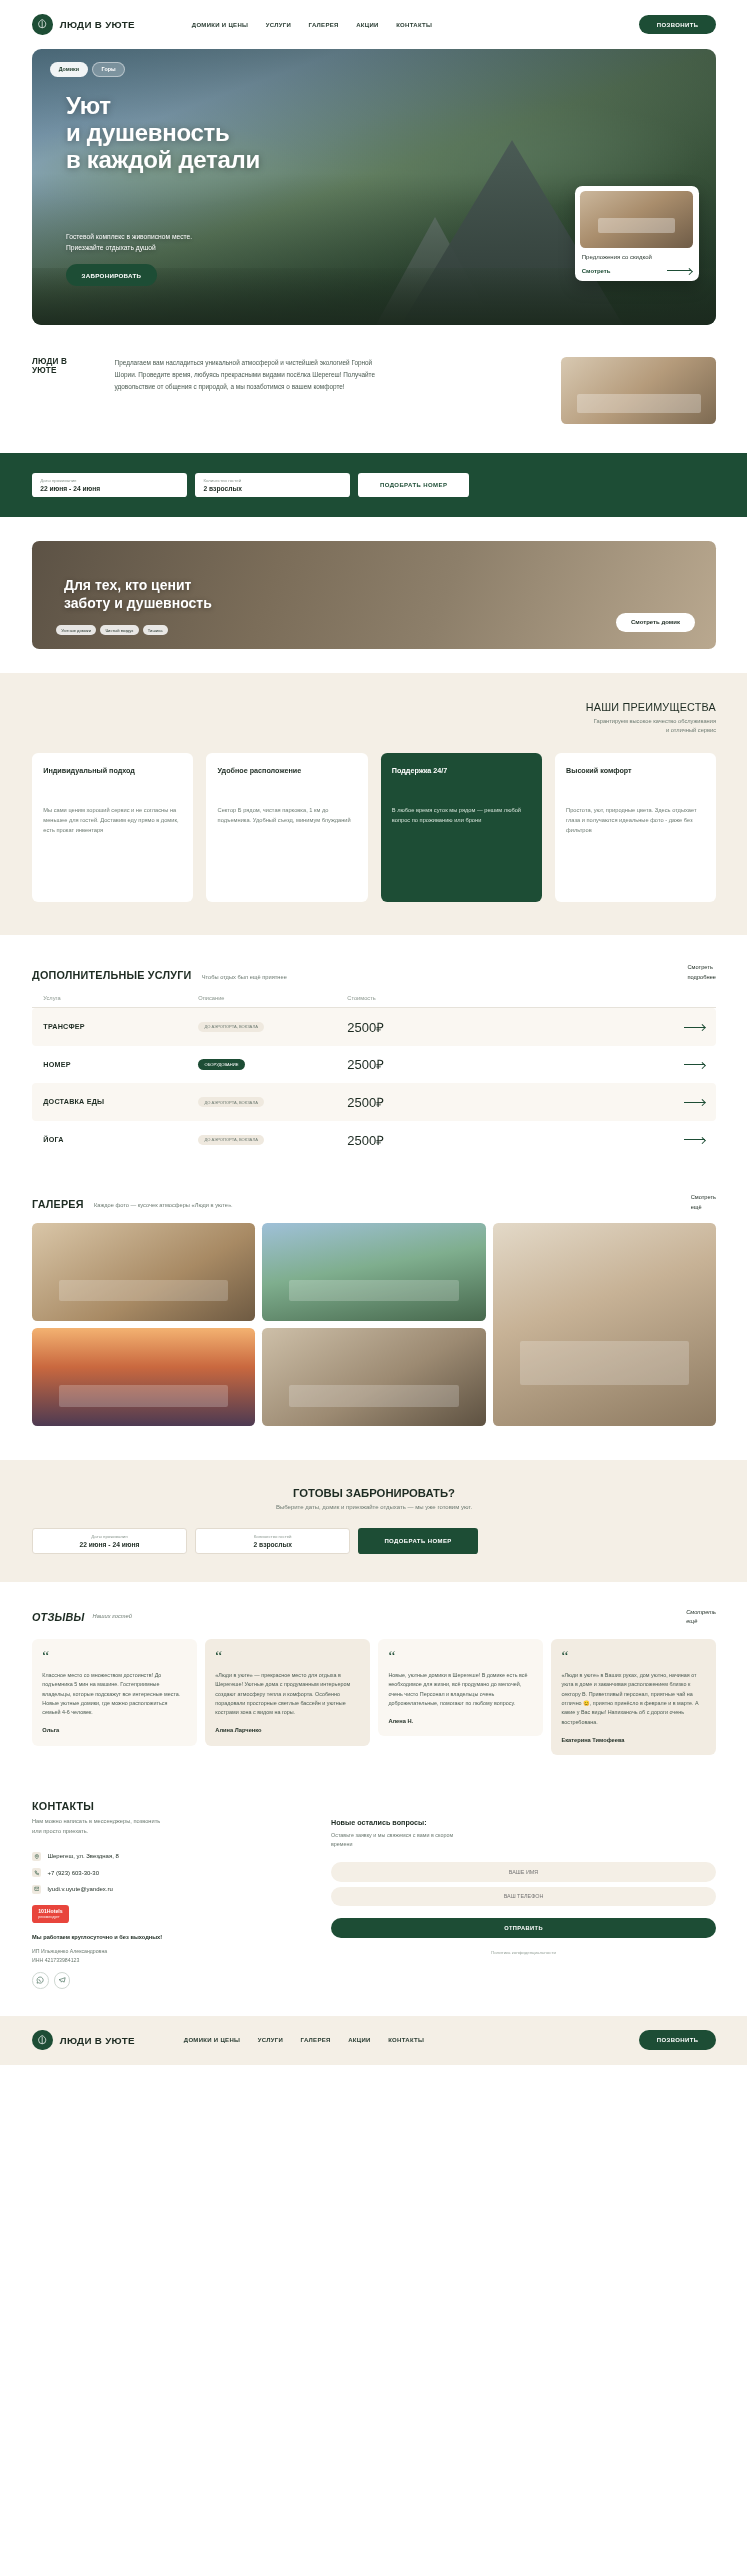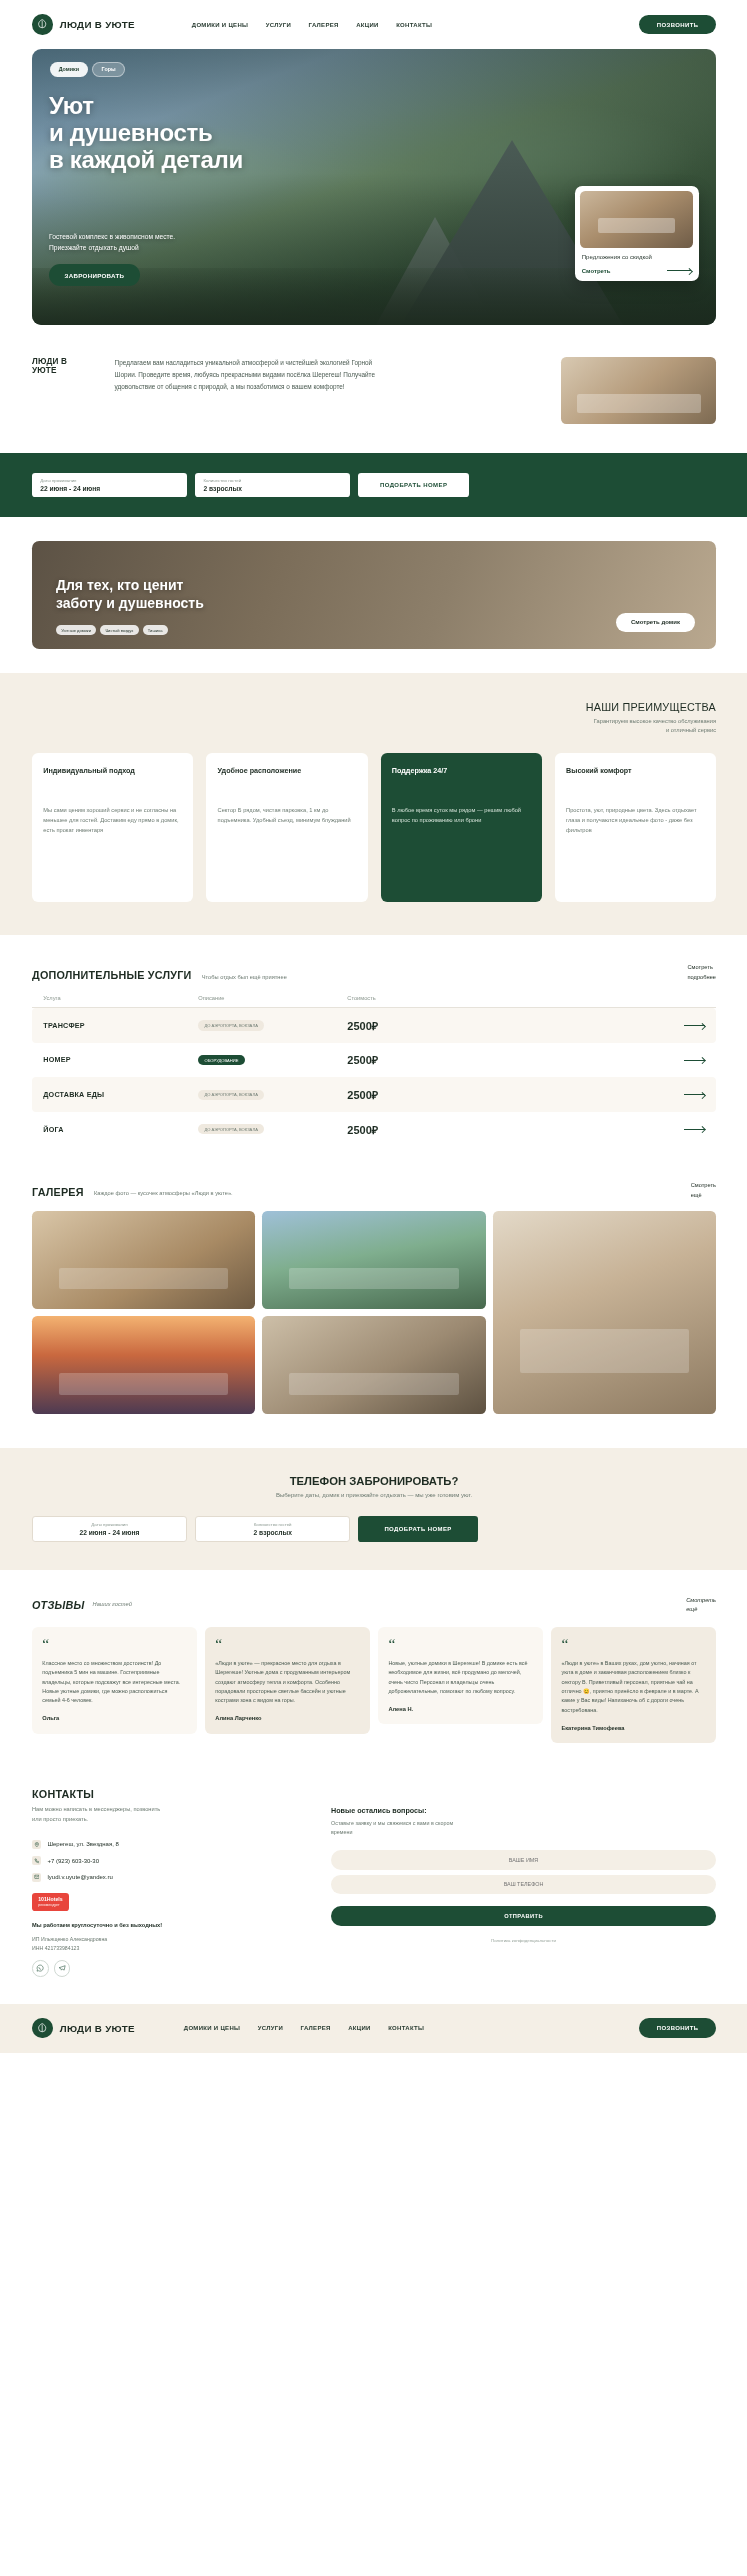--- a/index.html
+++ b/index.html
@@ -86,21 +86,21 @@
   }
   .hero-tab {
     background: rgba(255,255,255,.22);
     border: 0.5px solid rgba(255,255,255,.45);
     color: #fff; font-size: 5.4px; font-weight: 600;
     border-radius: 8.2px; padding: 3.1px 8.2px; cursor: pointer;
     backdrop-filter: blur(1px);
     font-family: inherit;
   }
   .hero-tab.active { background: rgba(255,255,255,.92); color: #1d3a29; border-color: transparent;}
-  .hero-copy { position: absolute; left: 17px; top: 44px; width: 330px; }
+  .hero-copy { position: absolute; left: 34px; top: 44px; width: 330px; }
   .hero-title {
     color: #fff; font-size: 24px; line-height: 1.12; font-weight: 700;
     letter-spacing: -0.3px; text-shadow: 0 1px 7.2px rgba(0,0,0,.35);
   }
   .hero-sub {
     margin-top: 57px; color: #fff; font-size: 6.7px; line-height: 1.65;
     max-width: 170px; text-shadow: 0 0.5px 4.1px rgba(0,0,0,.4);
   }
   .hero-cta {
     margin-top: 11.3px;
@@ -171,21 +171,21 @@
 
   
   .care-wrap { padding: 24px 32px; background:#fff; }
   .care {
     position: relative; height: 108px; border-radius: 7.2px; overflow: hidden;
     background: linear-gradient(110deg,#5c5245 0%, #7b6d59 35%, #8d7f6a 60%, #b9a88f 100%);
     display: flex; align-items: center;
   }
   .care-title {
     color: #fff; font-size: 14px; font-weight: 700; line-height: 1.25;
-    padding-left: 24px; max-width: 237px; text-shadow: 0 1px 5.2px rgba(0,0,0,.35);
+    padding-left: 32px; max-width: 237px; text-shadow: 0 1px 5.2px rgba(0,0,0,.35);
   }
   .care-chips { position: absolute; left: 24px; bottom: 13.4px; display: flex; gap: 4.1px; }
   .chip {
     background: rgba(255,255,255,.85); color: #2b3a32;
     font-size: 4.1px; padding: 2.6px 5.2px; border-radius: 6.2px; white-space: nowrap;
   }
   .care-btn {
     position: absolute; right: 20.6px; bottom: 16.5px;
     background: #fff; border: none; border-radius: 12.4px;
     padding: 6.7px 15.5px; font-size: 6px; font-weight: 700; color: #1d2b22;
@@ -226,21 +226,21 @@
     border-radius: 4.1px;
   }
   .svc-row:nth-child(odd) { background: #faf7f2; }
   .svc-name { width: 155px; font-size: 7.2px; font-weight: 700; letter-spacing: 0.2px; }
   .svc-desc { width: 149px; }
   .svc-tag {
     display: inline-block; background: #efe9df; color: #6c7a71;
     font-size: 4.1px; border-radius: 6.2px; padding: 2.6px 6.2px; white-space: nowrap;
   }
   .svc-tag.green { background: #1d4d35; color: #fff; }
-  .svc-price { font-size: 11px; font-weight: 700; flex: 1; }
+  .svc-price { font-size: 13px; font-weight: 400; flex: 1; }
   .svc-arrow { width: 20.6px; display: flex; justify-content: flex-end; cursor: pointer; }
 
   
   .gallery { padding: 20.6px 32px 15.5px; }
   .gal-head { display: flex; align-items: flex-end; gap: 10.3px; }
   .gal-title { font-size: 10.8px; font-weight: 700; letter-spacing: 0.2px; }
   .gal-sub { font-size: 5.7px; color: #6c7a71; padding-bottom: 1.5px; }
   .gal-more { margin-left: auto; display: flex; flex-direction: column; gap: 3.1px; cursor: pointer; }
   .gal-more span { font-size: 5.7px; }
   .gal-grid {
@@ -540,21 +540,21 @@
     <div class="gal-grid">
       <div class="gal-item g1"></div>
       <div class="gal-item g2"></div>
       <div class="gal-item g3"></div>
       <div class="gal-item g4"></div>
       <div class="gal-item g5"></div>
     </div>
   </div>
 
   <div class="ready">
-    <div class="ready-title">ТЕЛЕФОН ЗАБРОНИРОВАТЬ?</div>
+    <div class="ready-title">ГОТОВЫ ЗАБРОНИРОВАТЬ?</div>
     <div class="ready-sub">Выберите даты, домик и приезжайте отдыхать — мы уже готовим уют.</div>
     <div class="ready-row">
       <div class="field dates">
         <span class="field-label">Даты проживания</span>
         <span class="field-value">22 июня - 24 июня</span>
       </div>
       <div class="field guests">
         <span class="field-label">Количество гостей</span>
         <span class="field-value">2 взрослых</span>
       </div>

